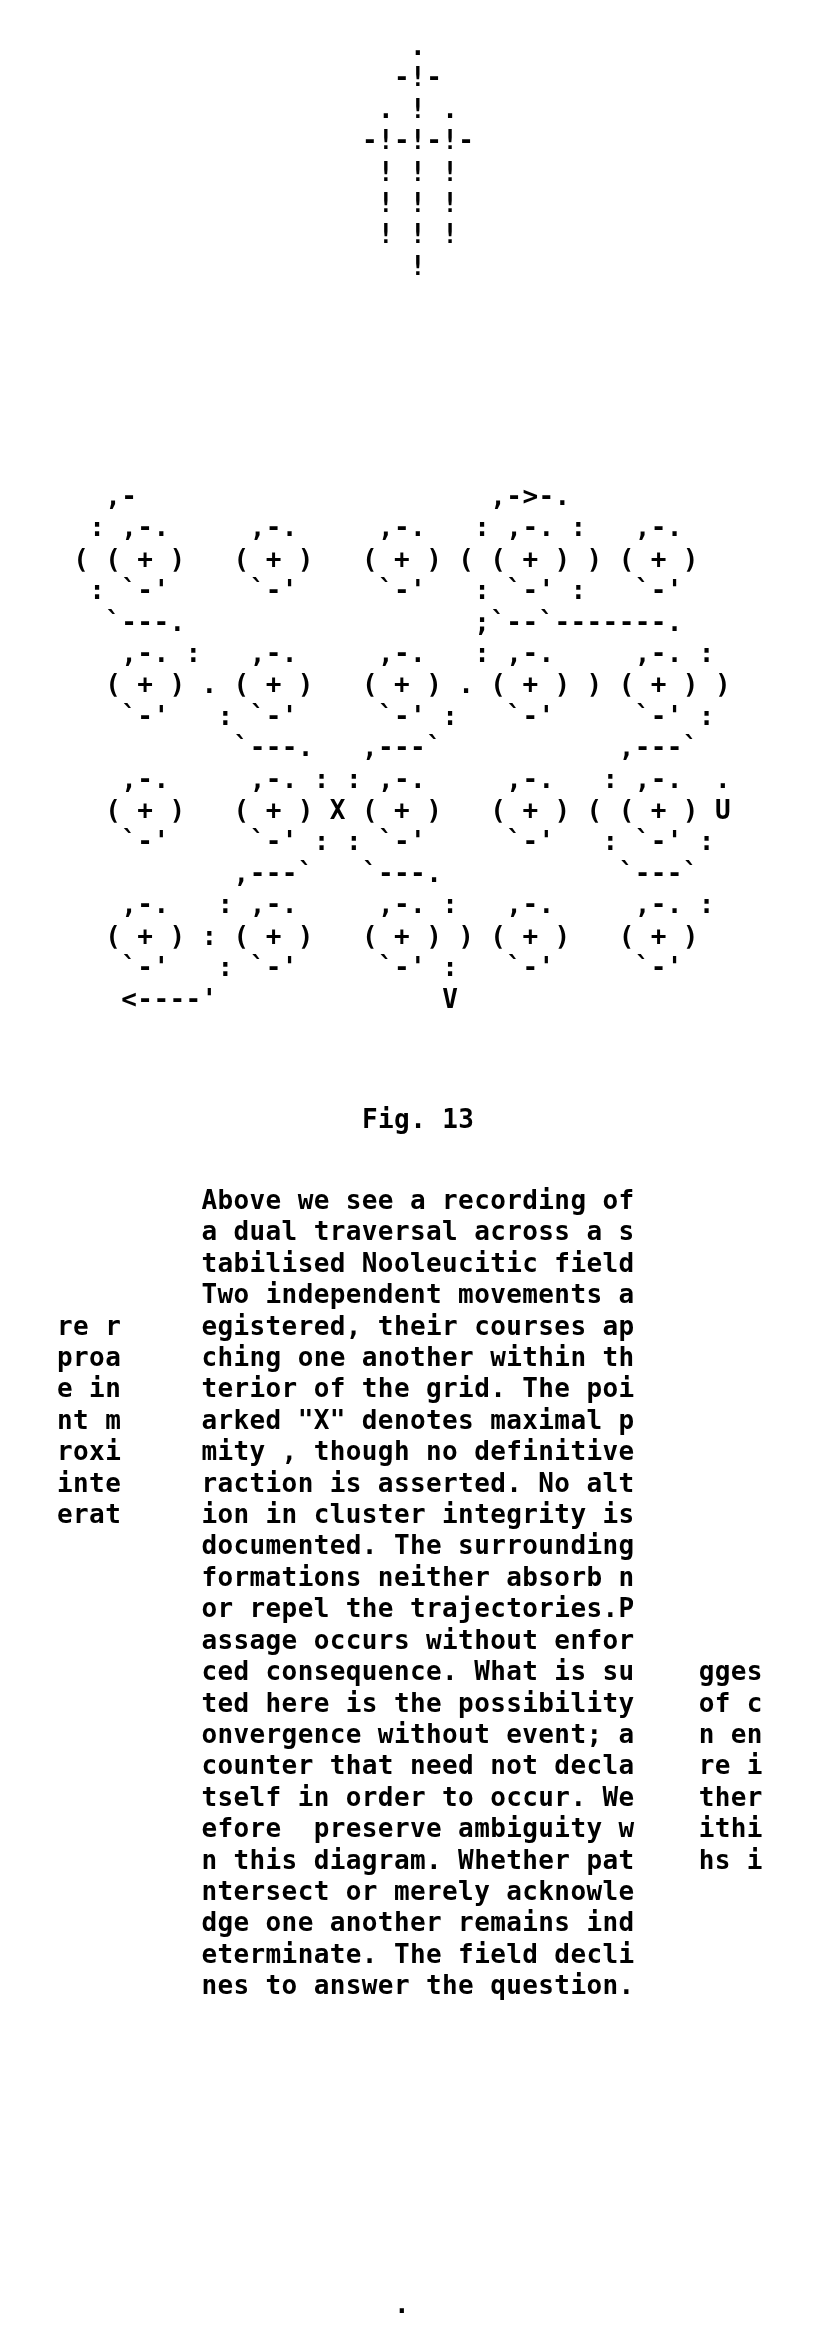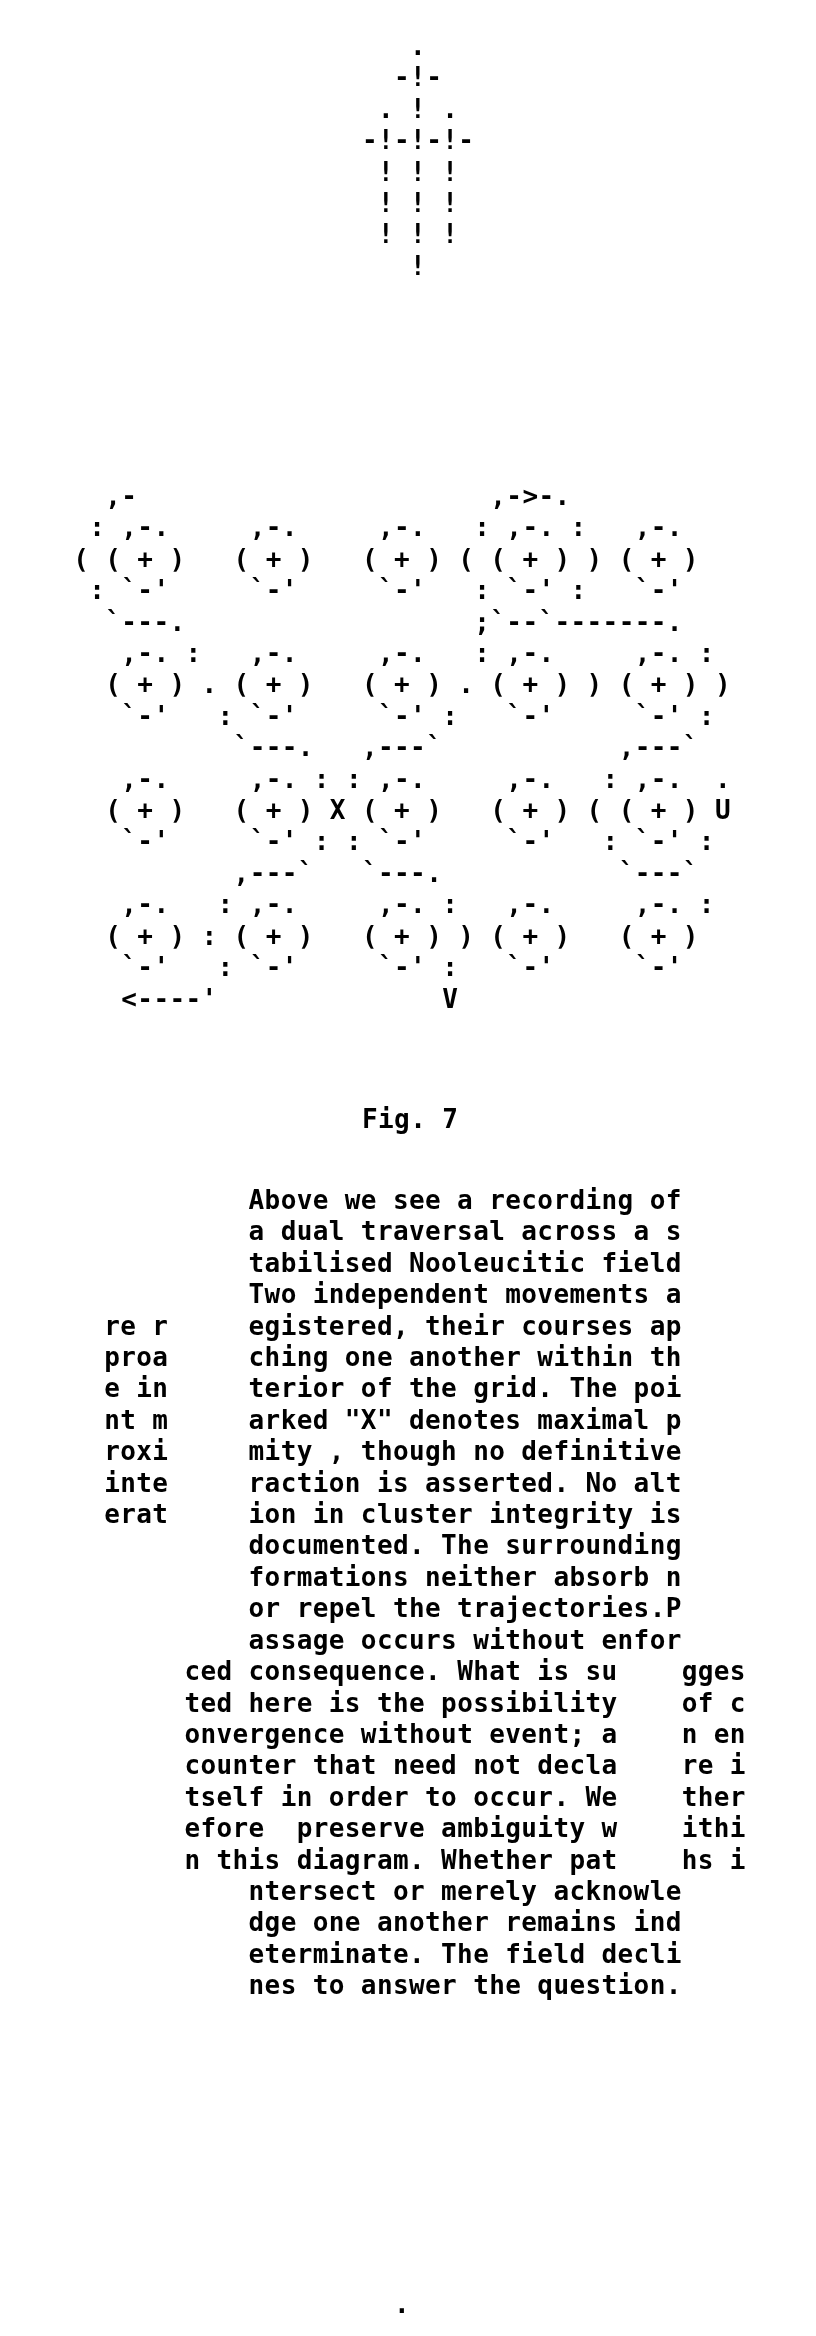--- a/index.html
+++ b/index.html
@@ -21,21 +21,21 @@
     font-weight: bold;
     font-size: 26px;
     line-height: 31.4px;
     letter-spacing: 0.39px;
     color: #000000;
     white-space: pre;
   }
   .ornament   { top: 31px;   left: 9px; }
   .diagram    { top: 481px;  left: 9px; }
   .caption    { top: 1104px; left: 362px; }
-  .body-text  { top: 1185px; left: 40px; text-align: center; }
+  .body-text  { top: 1185px; left: 57px; }
   .footer-dot { top: 2289px; left: 394px; }
 </style>
 </head>
 <body>
 
 <div class="page">
   <pre class="mono ornament">                         .
                         -!-
                        . ! .
                       -!-!-!-
@@ -55,21 +55,21 @@
               `---.   ,---`           ,---`
        ,-.     ,-. : : ,-.     ,-.   : ,-.  .
       ( + )   ( + ) X ( + )   ( + ) ( ( + ) U
        `-'     `-' : : `-'     `-'   : `-' :
               ,---`   `---.           `---`
        ,-.   : ,-.     ,-. :   ,-.     ,-. :
       ( + ) : ( + )   ( + ) ) ( + )   ( + )
        `-'   : `-'     `-' :   `-'     `-'
        &lt;----'              V</pre>
 
-  <pre class="mono caption">Fig. 7</pre>
+  <pre class="mono caption">Fig. 13</pre>
 
   <pre class="mono body-text">         Above we see a recording of
          a dual traversal across a s
          tabilised Nooleucitic field
          Two independent movements a
 re r     egistered, their courses ap
 proa     ching one another within th
 e in     terior of the grid. The poi
 nt m     arked "X" denotes maximal p
 roxi     mity , though no definitive

